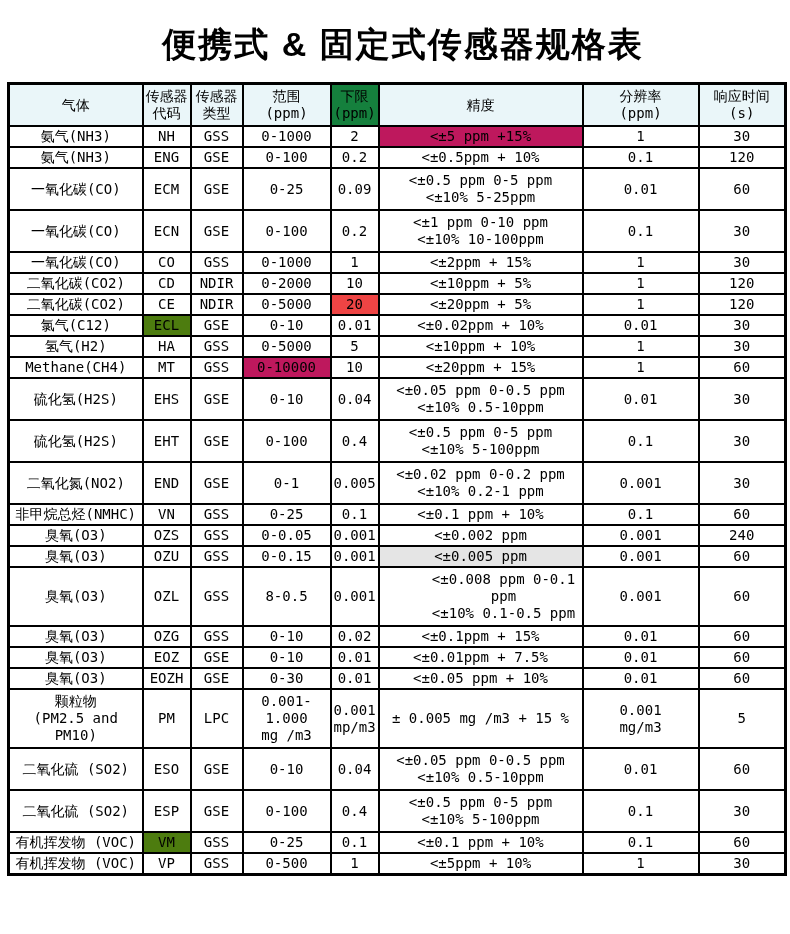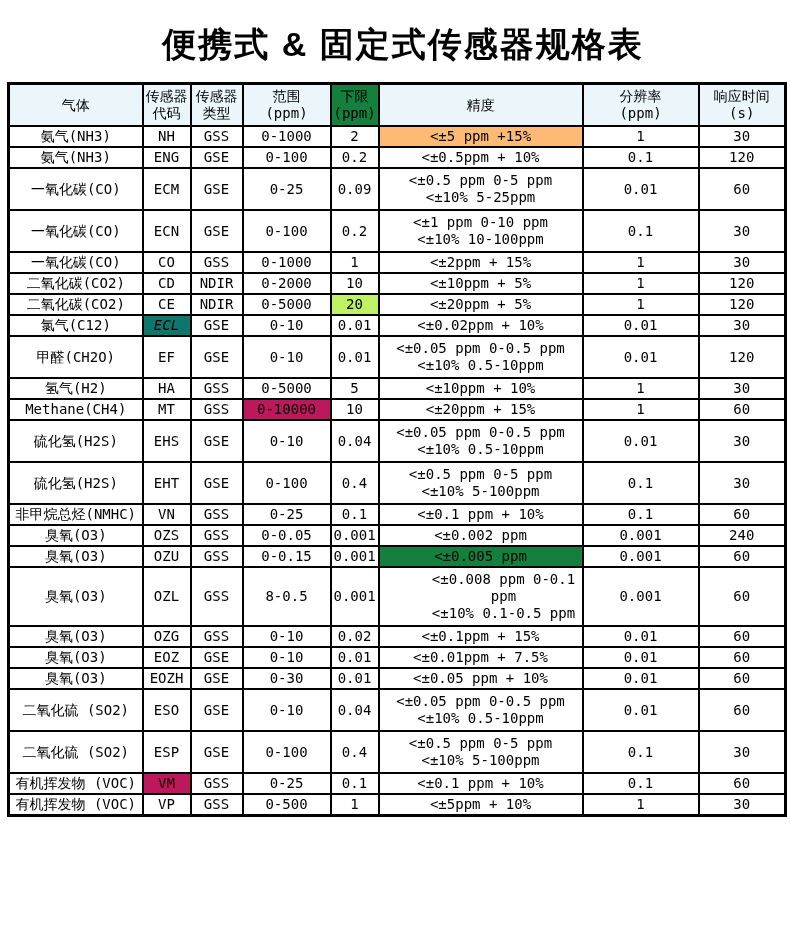--- a/index.html
+++ b/index.html
@@ -77,21 +77,21 @@
         <th style="background: rgb(234, 246, 249);">响应时间<br>(s)</th>
       </tr>
   </thead>
   <tbody id="spec-body">
       <tr>
         <td style="background: rgb(255, 255, 255);">氨气(NH3)</td>
         <td style="background: rgb(255, 255, 255);">NH</td>
         <td style="background: rgb(255, 255, 255);">GSS</td>
         <td style="background: rgb(255, 255, 255);">0-1000</td>
         <td style="background: rgb(255, 255, 255);">2</td>
-        <td style="background: #fdba74; margin-left: 25px;">&lt;±5 ppm +15%</td>
+        <td style="background: #be185d; margin-left: 25px;">&lt;±5 ppm +15%</td>
         <td style="background: rgb(255, 255, 255);">1</td>
         <td style="background: rgb(255, 255, 255);">30</td>
       </tr>
       <tr>
         <td style="background: rgb(255, 255, 255);">氨气(NH3)</td>
         <td style="background: rgb(255, 255, 255);">ENG</td>
         <td style="background: rgb(255, 255, 255);">GSE</td>
         <td style="background: rgb(255, 255, 255);">0-100</td>
         <td style="background: rgb(255, 255, 255);">0.2</td>
         <td style="background: rgb(255, 255, 255);">&lt;±0.5ppm + 10%</td>
@@ -136,44 +136,34 @@
         <td style="background: rgb(255, 255, 255);">10</td>
         <td style="background: rgb(255, 255, 255);">&lt;±10ppm + 5%</td>
         <td style="background: rgb(255, 255, 255);">1</td>
         <td style="background: rgb(255, 255, 255);">120</td>
       </tr>
       <tr>
         <td style="background: rgb(255, 255, 255);">二氧化碳(CO2)</td>
         <td style="background: rgb(255, 255, 255);">CE</td>
         <td style="background: rgb(255, 255, 255);">NDIR</td>
         <td style="background: rgb(255, 255, 255);">0-5000</td>
-        <td style="background: #bef264;">20</td>
+        <td style="background: #ef4444;">20</td>
         <td style="background: rgb(255, 255, 255);">&lt;±20ppm + 5%</td>
         <td style="background: rgb(255, 255, 255);">1</td>
         <td style="background: rgb(255, 255, 255);">120</td>
       </tr>
       <tr>
         <td style="background: rgb(255, 255, 255);">氯气(C12)</td>
-        <td style="background: #0f766e; font-style: italic;">ECL</td>
+        <td style="background: #4d7c0f;">ECL</td>
         <td style="background: rgb(255, 255, 255);">GSE</td>
         <td style="background: rgb(255, 255, 255);">0-10</td>
         <td style="background: rgb(255, 255, 255);">0.01</td>
         <td style="background: rgb(255, 255, 255);">&lt;±0.02ppm + 10%</td>
         <td style="background: rgb(255, 255, 255);">0.01</td>
         <td style="background: rgb(255, 255, 255);">30</td>
-      </tr>
-      <tr class="two-line">
-        <td style="background: rgb(255, 255, 255);">甲醛(CH2O)</td>
-        <td style="background: rgb(255, 255, 255);">EF</td>
-        <td style="background: rgb(255, 255, 255);">GSE</td>
-        <td style="background: rgb(255, 255, 255);">0-10</td>
-        <td style="background: rgb(255, 255, 255);">0.01</td>
-        <td style="background: rgb(255, 255, 255);">&lt;±0.05 ppm 0-0.5 ppm<br>&lt;±10% 0.5-10ppm</td>
-        <td style="background: rgb(255, 255, 255);">0.01</td>
-        <td style="background: rgb(255, 255, 255);">120</td>
       </tr>
       <tr>
         <td style="background: rgb(255, 255, 255);">氢气(H2)</td>
         <td style="background: rgb(255, 255, 255);">HA</td>
         <td style="background: rgb(255, 255, 255);">GSS</td>
         <td style="background: rgb(255, 255, 255);">0-5000</td>
         <td style="background: rgb(255, 255, 255);">5</td>
         <td style="background: rgb(255, 255, 255);">&lt;±10ppm + 10%</td>
         <td style="background: rgb(255, 255, 255);">1</td>
         <td style="background: rgb(255, 255, 255);">30</td>
@@ -201,20 +191,30 @@
       <tr class="two-line">
         <td style="background: rgb(255, 255, 255);">硫化氢(H2S)</td>
         <td style="background: rgb(255, 255, 255);">EHT</td>
         <td style="background: rgb(255, 255, 255);">GSE</td>
         <td style="background: rgb(255, 255, 255);">0-100</td>
         <td style="background: rgb(255, 255, 255);">0.4</td>
         <td style="background: rgb(255, 255, 255);">&lt;±0.5 ppm 0-5 ppm<br>&lt;±10% 5-100ppm</td>
         <td style="background: rgb(255, 255, 255);">0.1</td>
         <td style="background: rgb(255, 255, 255);">30</td>
       </tr>
+      <tr class="two-line">
+        <td style="background: rgb(255, 255, 255);">二氧化氮(NO2)</td>
+        <td style="background: rgb(255, 255, 255);">END</td>
+        <td style="background: rgb(255, 255, 255);">GSE</td>
+        <td style="background: rgb(255, 255, 255);">0-1</td>
+        <td style="background: rgb(255, 255, 255);">0.005</td>
+        <td style="background: rgb(255, 255, 255);">&lt;±0.02 ppm 0-0.2 ppm<br>&lt;±10% 0.2-1 ppm</td>
+        <td style="background: rgb(255, 255, 255);">0.001</td>
+        <td style="background: rgb(255, 255, 255);">30</td>
+      </tr>
       <tr>
         <td style="background: rgb(255, 255, 255);">非甲烷总烃(NMHC)</td>
         <td style="background: rgb(255, 255, 255);">VN</td>
         <td style="background: rgb(255, 255, 255);">GSS</td>
         <td style="background: rgb(255, 255, 255);">0-25</td>
         <td style="background: rgb(255, 255, 255);">0.1</td>
         <td style="background: rgb(255, 255, 255);">&lt;±0.1 ppm + 10%</td>
         <td style="background: rgb(255, 255, 255);">0.1</td>
         <td style="background: rgb(255, 255, 255);">60</td>
       </tr>
@@ -227,21 +227,21 @@
         <td style="background: rgb(255, 255, 255);">&lt;±0.002 ppm</td>
         <td style="background: rgb(255, 255, 255);">0.001</td>
         <td style="background: rgb(255, 255, 255);">240</td>
       </tr>
       <tr>
         <td style="background: rgb(255, 255, 255);">臭氧(O3)</td>
         <td style="background: rgb(255, 255, 255);">OZU</td>
         <td style="background: rgb(255, 255, 255);">GSS</td>
         <td style="background: rgb(255, 255, 255);">0-0.15</td>
         <td style="background: rgb(255, 255, 255);">0.001</td>
-        <td style="background: #15803d;">&lt;±0.005 ppm</td>
+        <td style="background: #e5e5e5;">&lt;±0.005 ppm</td>
         <td style="background: rgb(255, 255, 255);">0.001</td>
         <td style="background: rgb(255, 255, 255);">60</td>
       </tr>
       <tr class="two-line">
         <td style="background: rgb(255, 255, 255);">臭氧(O3)</td>
         <td style="background: rgb(255, 255, 255);">OZL</td>
         <td style="background: rgb(255, 255, 255);">GSS</td>
         <td style="background: rgb(255, 255, 255);">8-0.5</td>
         <td style="background: rgb(255, 255, 255);">0.001</td>
         <td style="background: rgb(255, 255, 255); padding-left: 48px;">&lt;±0.008 ppm 0-0.1 ppm<br>&lt;±10% 0.1-0.5 ppm</td>
@@ -270,20 +270,30 @@
       </tr>
       <tr>
         <td style="background: rgb(255, 255, 255);">臭氧(O3)</td>
         <td style="background: rgb(255, 255, 255);">EOZH</td>
         <td style="background: rgb(255, 255, 255);">GSE</td>
         <td style="background: rgb(255, 255, 255);">0-30</td>
         <td style="background: rgb(255, 255, 255);">0.01</td>
         <td style="background: rgb(255, 255, 255);">&lt;±0.05 ppm + 10%</td>
         <td style="background: rgb(255, 255, 255);">0.01</td>
         <td style="background: rgb(255, 255, 255);">60</td>
+      </tr>
+      <tr class="two-line">
+        <td style="background: rgb(255, 255, 255);">颗粒物<br>(PM2.5 and PM10)</td>
+        <td style="background: rgb(255, 255, 255);">PM</td>
+        <td style="background: rgb(255, 255, 255);">LPC</td>
+        <td style="background: rgb(255, 255, 255);">0.001-1.000<br>mg /m3</td>
+        <td style="background: rgb(255, 255, 255);">0.001<br>mp/m3</td>
+        <td style="background: rgb(255, 255, 255);">± 0.005 mg /m3 + 15 %</td>
+        <td style="background: rgb(255, 255, 255);">0.001<br>mg/m3</td>
+        <td style="background: rgb(255, 255, 255);">5</td>
       </tr>
       <tr class="two-line">
         <td style="background: rgb(255, 255, 255);">二氧化硫 (SO2)</td>
         <td style="background: rgb(255, 255, 255);">ESO</td>
         <td style="background: rgb(255, 255, 255);">GSE</td>
         <td style="background: rgb(255, 255, 255);">0-10</td>
         <td style="background: rgb(255, 255, 255);">0.04</td>
         <td style="background: rgb(255, 255, 255);">&lt;±0.05 ppm 0-0.5 ppm<br>&lt;±10% 0.5-10ppm</td>
         <td style="background: rgb(255, 255, 255);">0.01</td>
         <td style="background: rgb(255, 255, 255);">60</td>
@@ -293,21 +303,21 @@
         <td style="background: rgb(255, 255, 255);">ESP</td>
         <td style="background: rgb(255, 255, 255);">GSE</td>
         <td style="background: rgb(255, 255, 255);">0-100</td>
         <td style="background: rgb(255, 255, 255);">0.4</td>
         <td style="background: rgb(255, 255, 255);">&lt;±0.5 ppm 0-5 ppm<br>&lt;±10% 5-100ppm</td>
         <td style="background: rgb(255, 255, 255);">0.1</td>
         <td style="background: rgb(255, 255, 255);">30</td>
       </tr>
       <tr>
         <td style="background: rgb(255, 255, 255);">有机挥发物 (VOC)</td>
-        <td style="background: #be185d;">VM</td>
+        <td style="background: #4d7c0f;">VM</td>
         <td style="background: rgb(255, 255, 255);">GSS</td>
         <td style="background: rgb(255, 255, 255);">0-25</td>
         <td style="background: rgb(255, 255, 255);">0.1</td>
         <td style="background: rgb(255, 255, 255);">&lt;±0.1 ppm + 10%</td>
         <td style="background: rgb(255, 255, 255);">0.1</td>
         <td style="background: rgb(255, 255, 255);">60</td>
       </tr>
       <tr>
         <td style="background: rgb(255, 255, 255);">有机挥发物 (VOC)</td>
         <td style="background: rgb(255, 255, 255);">VP</td>

